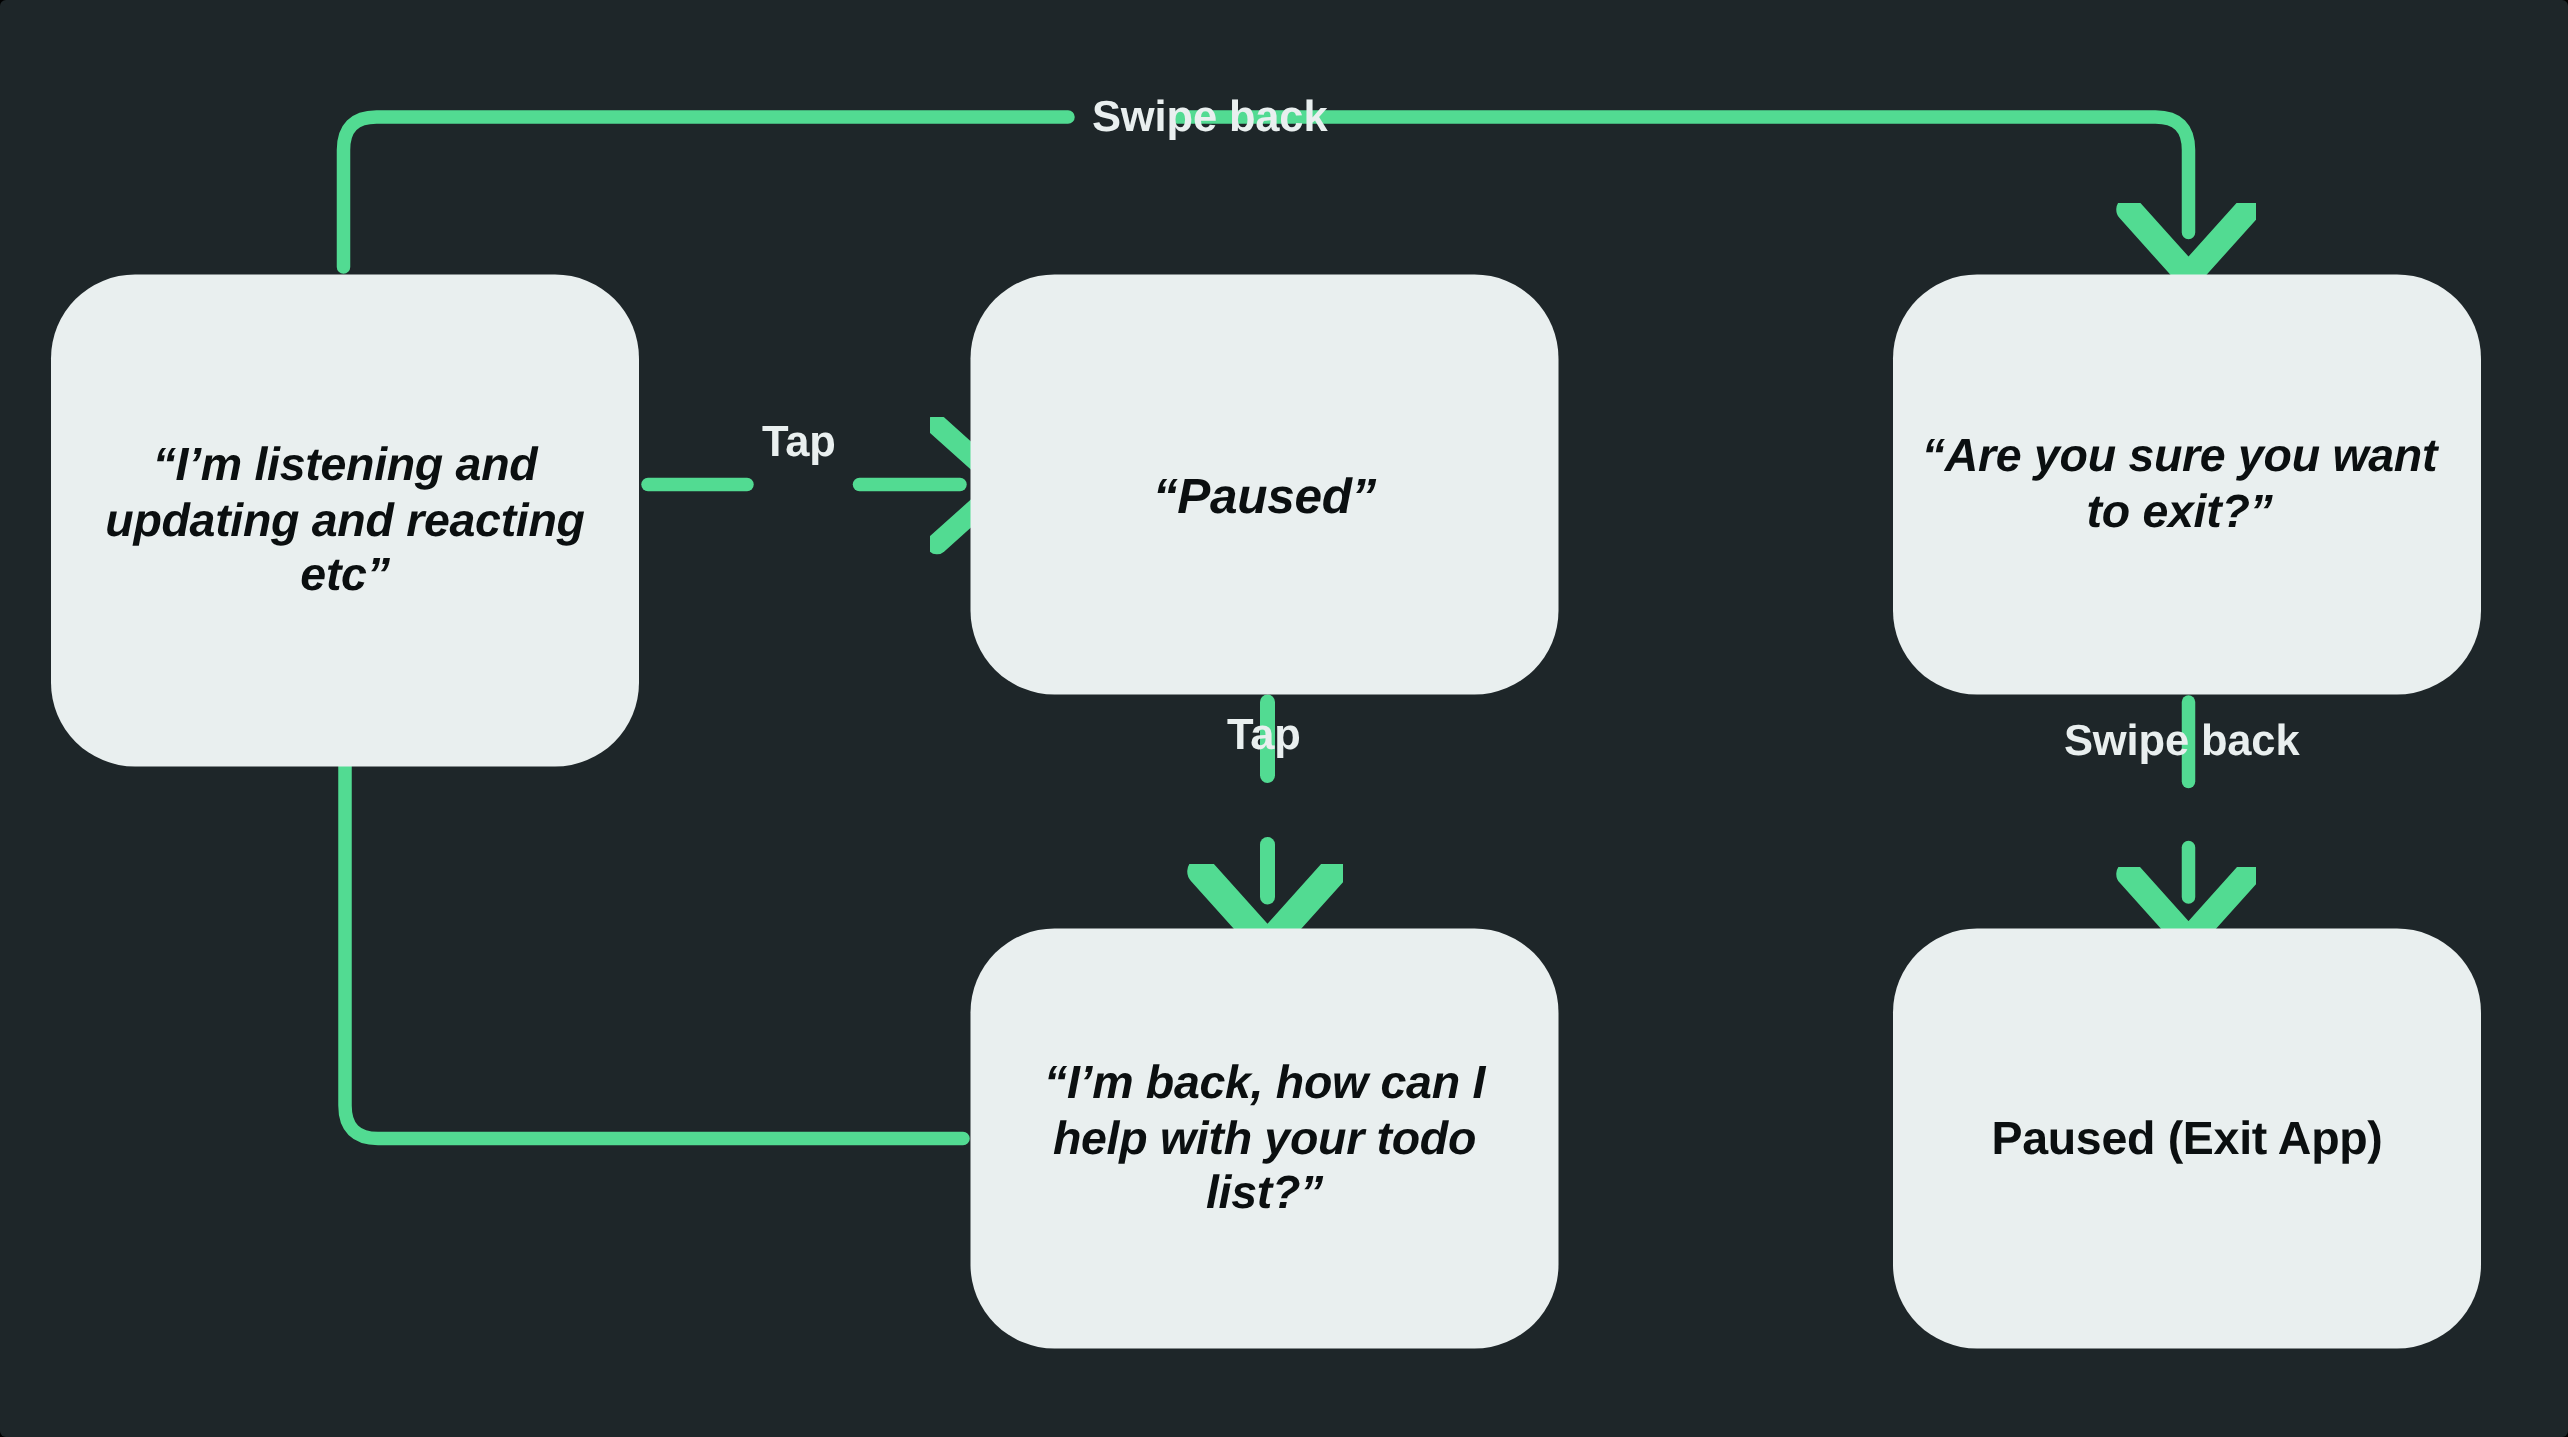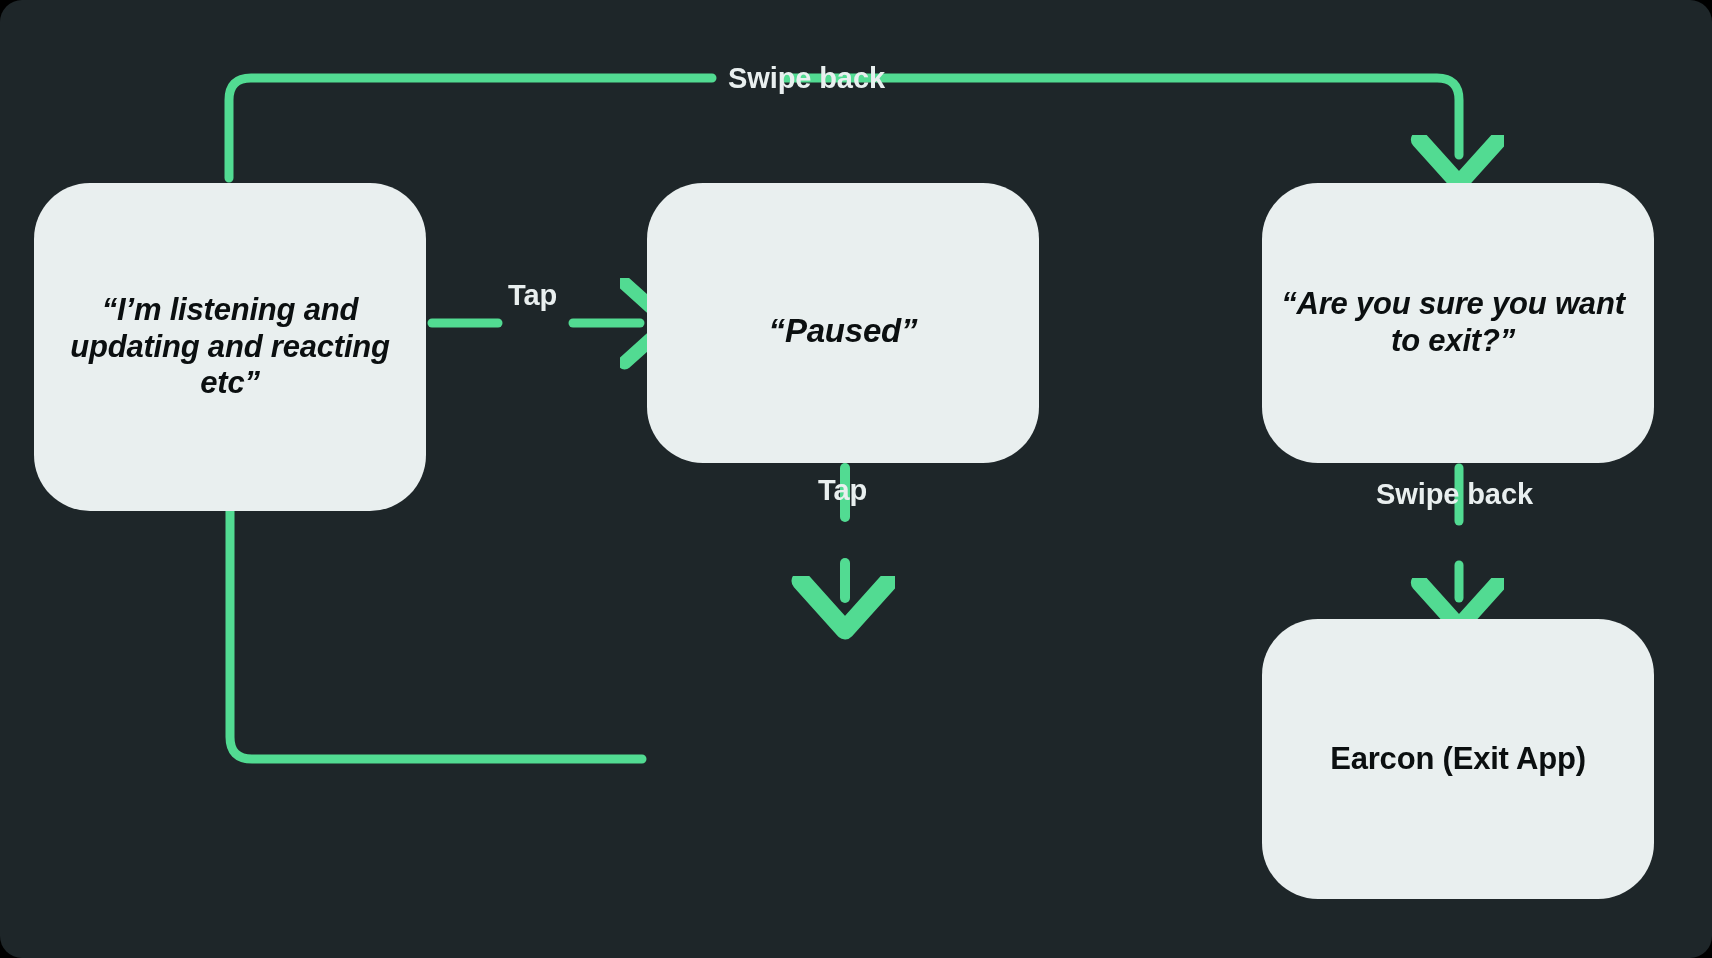--- a/index.html
+++ b/index.html
@@ -17,21 +17,21 @@
     position: relative;
     width: 1712px;
     height: 958px;
   }
   .panel {
     position: absolute;
     left: 0; top: 0;
     width: 1712px;
     height: 958px;
     background: #1E2629;
-    border-radius: 22px;
+    border-radius: 4px;
     overflow: hidden;
   }
   
   .wires {
     position: absolute;
     left: 0; top: 0;
     width: 1712px;
     height: 958px;
     pointer-events: none;
   }
@@ -141,19 +141,22 @@
     </div>
 
     <div class="card" id="card-paused">
       <div class="card-text">“Paused”</div>
     </div>
 
     <div class="card" id="card-exit">
       <div class="card-text">“Are you sure you want to exit?”</div>
     </div>
 
+    <div class="card" id="card-back">
+      <div class="card-text">“I’m back, how can I help with your todo list?”</div>
+    </div>
 
     <div class="card" id="card-earcon">
-      <div class="card-text plain">Earcon (Exit App)</div>
+      <div class="card-text plain">Paused (Exit App)</div>
     </div>
 
   </div>
 </div>
 
 </body></html>

